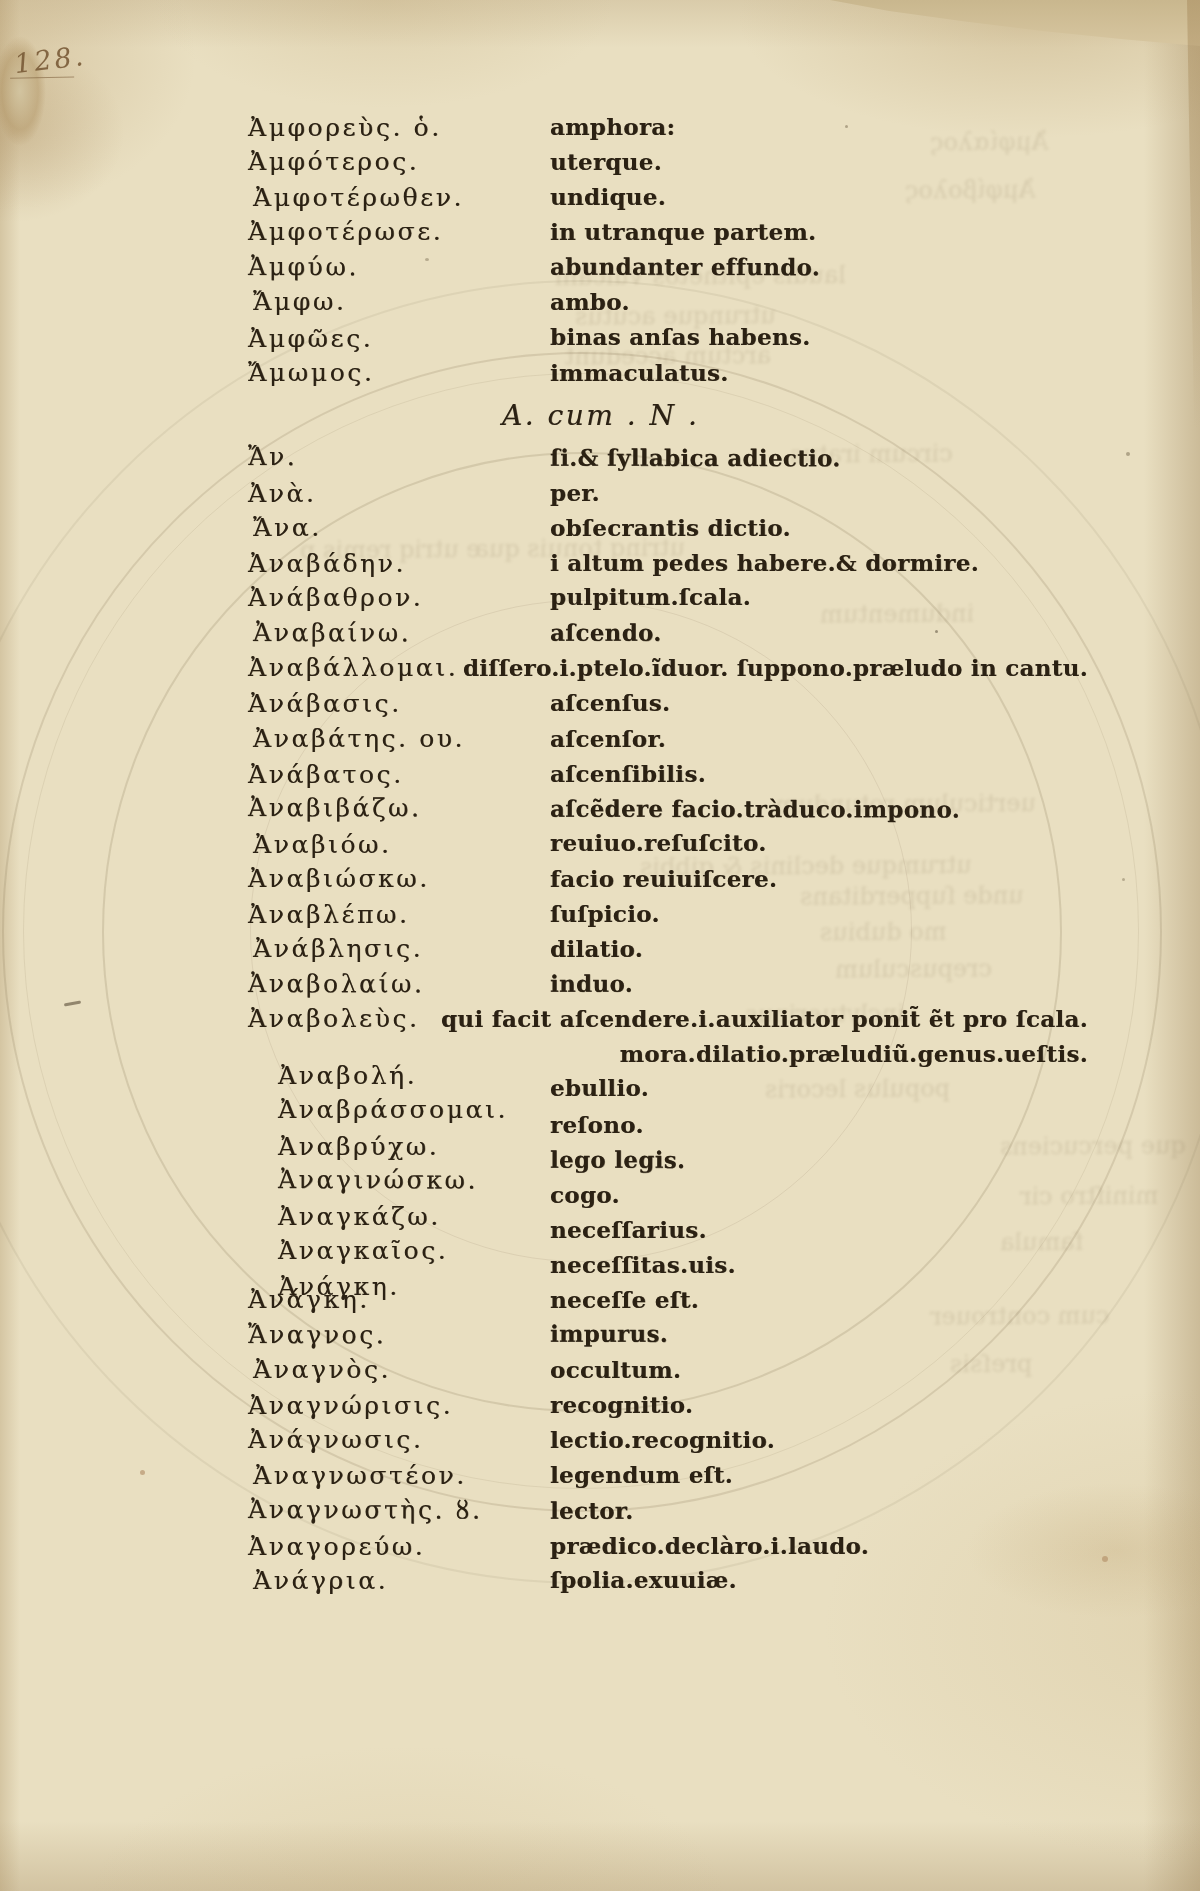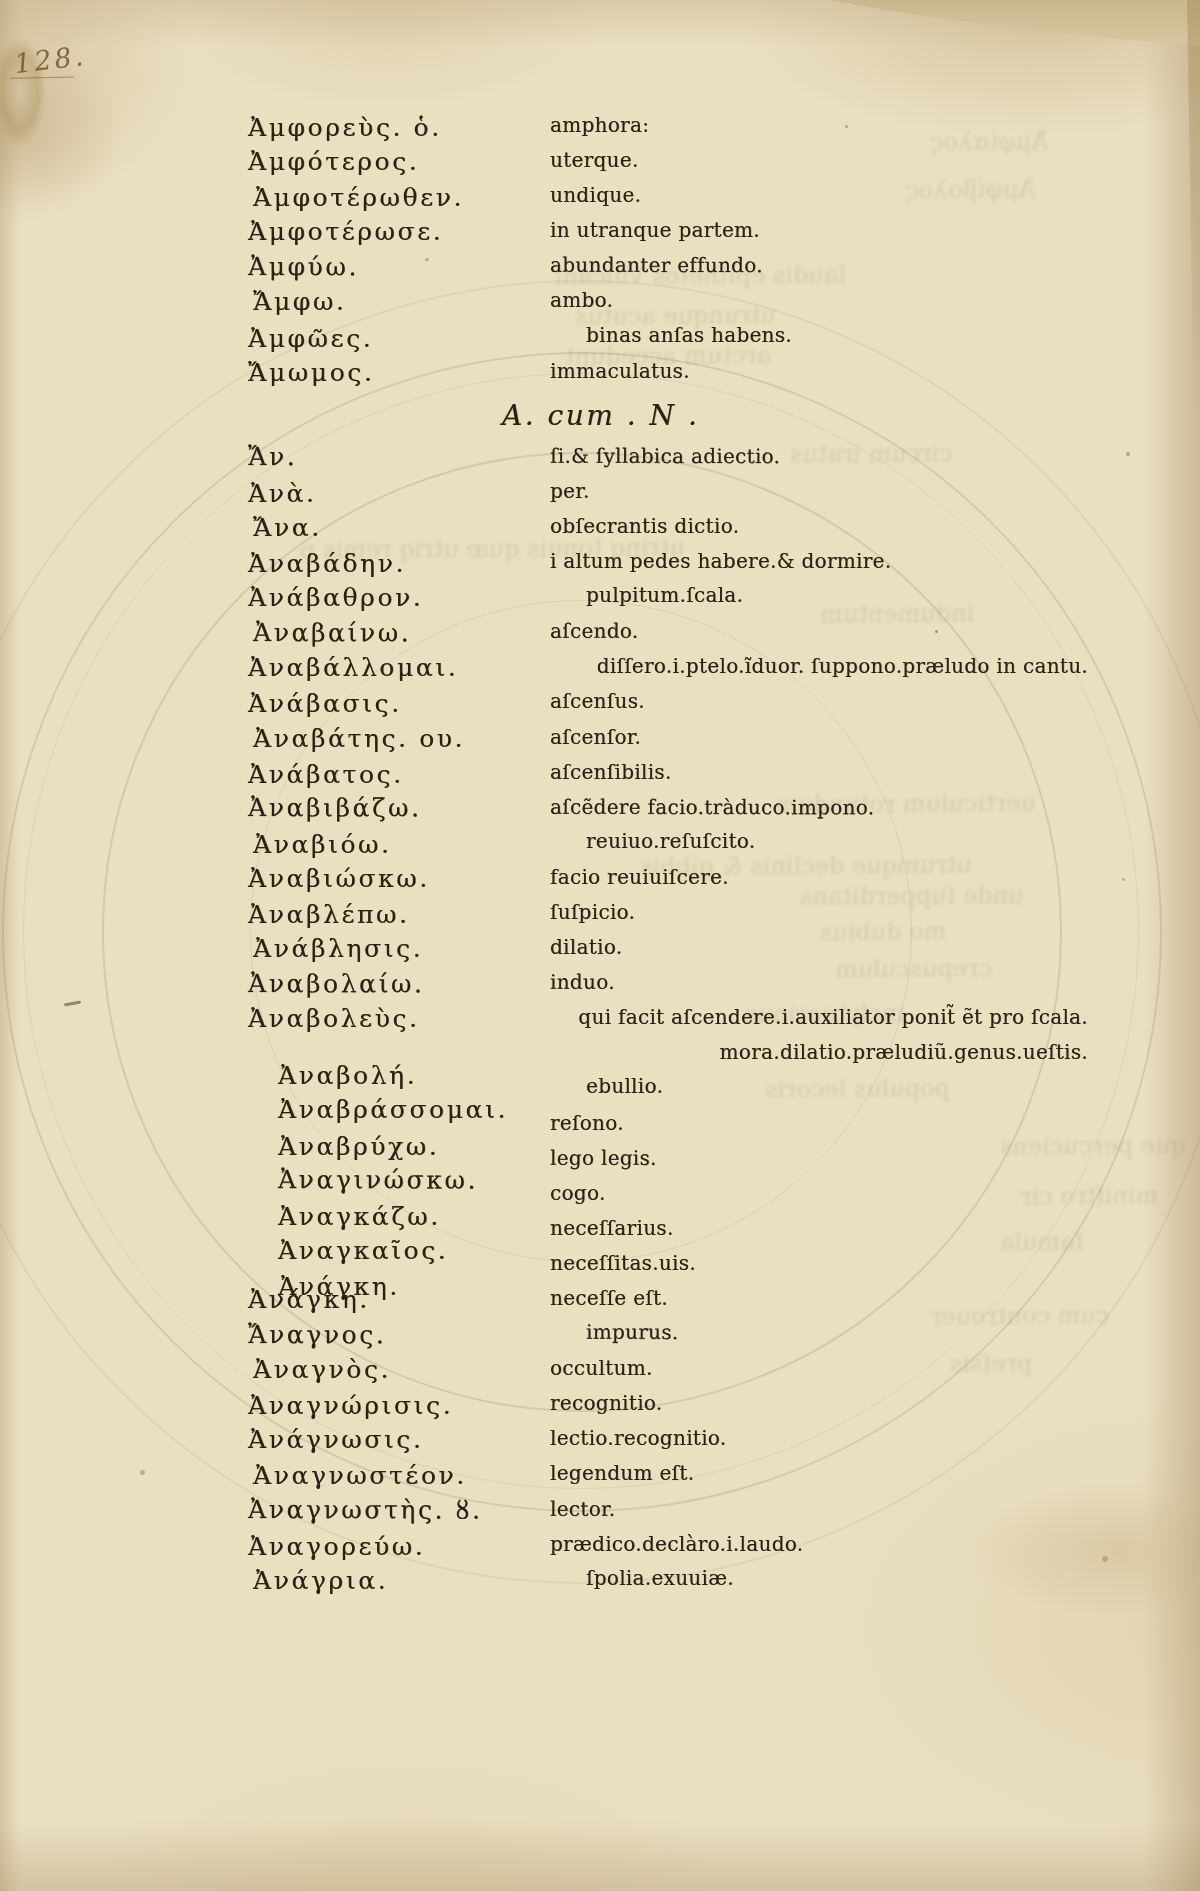--- a/index.html
+++ b/index.html
@@ -68,37 +68,38 @@
   .row{position:relative;height:35.1px;}
   .row.h{height:43px;padding-top:7px;}
   .greek{
     position:absolute;left:8px;top:1px;
     font-size:25px;letter-spacing:2.6px;
     text-shadow:.4px .3px .6px rgba(43,33,19,.5);
     white-space:nowrap;
   }
   .latin{
     position:absolute;left:310px;top:1px;
-    font-size:20px;letter-spacing:.3px;
+    font-size:23px;letter-spacing:.3px;
     text-shadow:.4px .3px .5px rgba(43,33,19,.5);
     white-space:nowrap;
+    font-weight:bold;
   }
   .row.long .latin{left:auto;right:112px;}
   .heading-label{
     position:absolute;left:262px;top:6px;
     font-size:28px;letter-spacing:2.5px;
     text-shadow:.4px .3px .5px rgba(43,33,19,.5);
     white-space:nowrap;
     font-style:italic;
   }
   
   .row:nth-child(2n) .greek{transform:translateY(-1px);}
   .row:nth-child(3n) .greek{margin-left:5px;}
   .row:nth-child(5n){transform:rotate(.12deg);}
-  .row:nth-child(7n) .latin{transform:translateY(-1px);margin-left:36px;}
+  .row:nth-child(7n) .latin{transform:translateY(-1px);}
   .row:nth-child(n+27):nth-child(-n+33) .greek{margin-left:30px;margin-top:21px;}
   
   .speck{position:absolute;border-radius:50%;}
   .sp1{left:1126px;top:452px;width:4px;height:4px;background:rgba(90,74,50,.4);}
   .sp2{left:140px;top:1470px;width:5px;height:5px;background:rgba(155,108,66,.45);}
   .sp3{left:1102px;top:1556px;width:6px;height:6px;background:rgba(155,108,66,.4);}
   .sp4{left:845px;top:125px;width:3px;height:3px;background:rgba(90,74,50,.4);}
   .sp5{left:935px;top:630px;width:3px;height:3px;background:rgba(60,48,32,.45);}
   .sp6{left:425px;top:258px;width:4px;height:3px;background:rgba(90,74,50,.35);}
   .sp7{left:1122px;top:878px;width:3px;height:3px;background:rgba(90,74,50,.35);}

